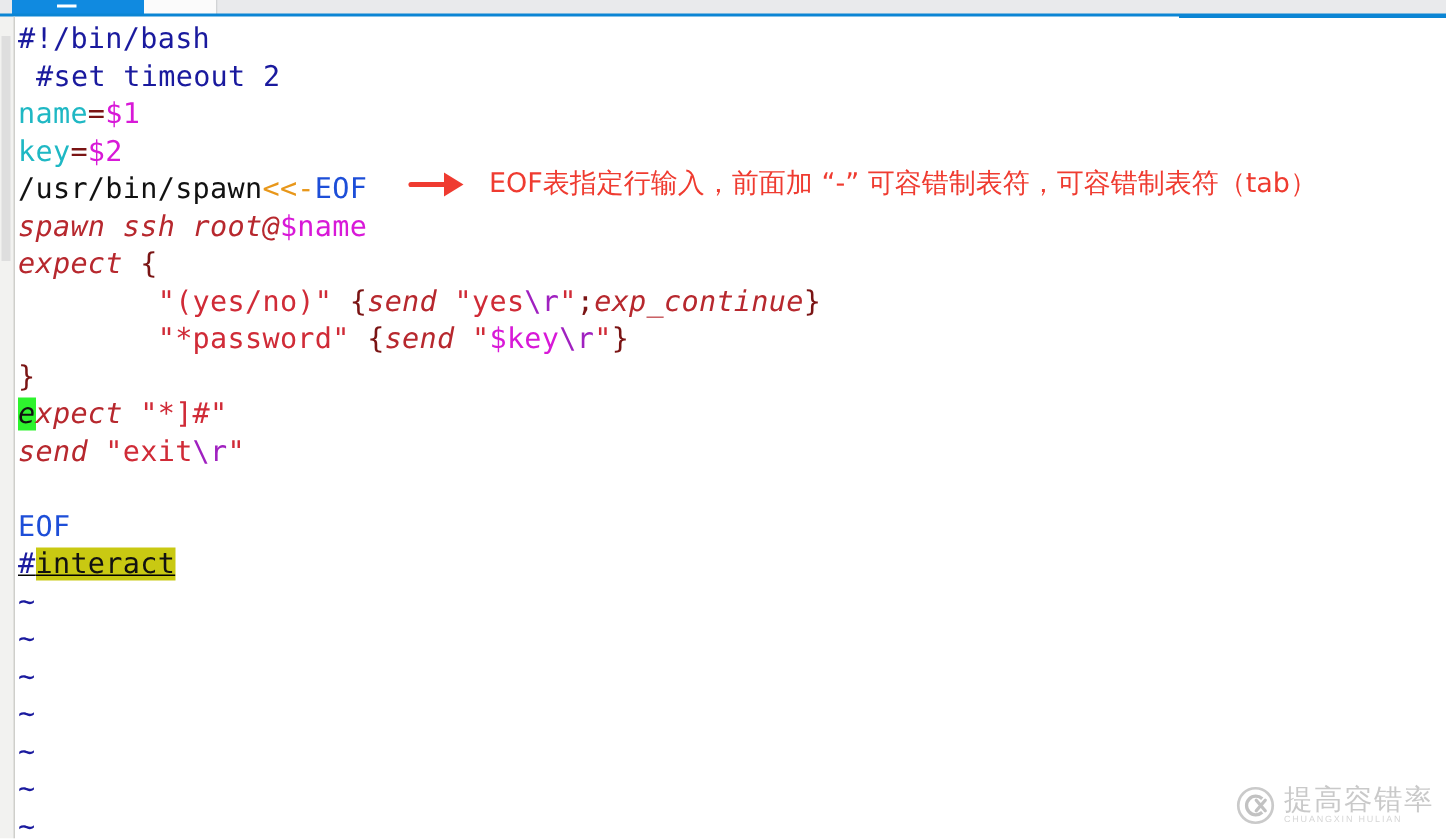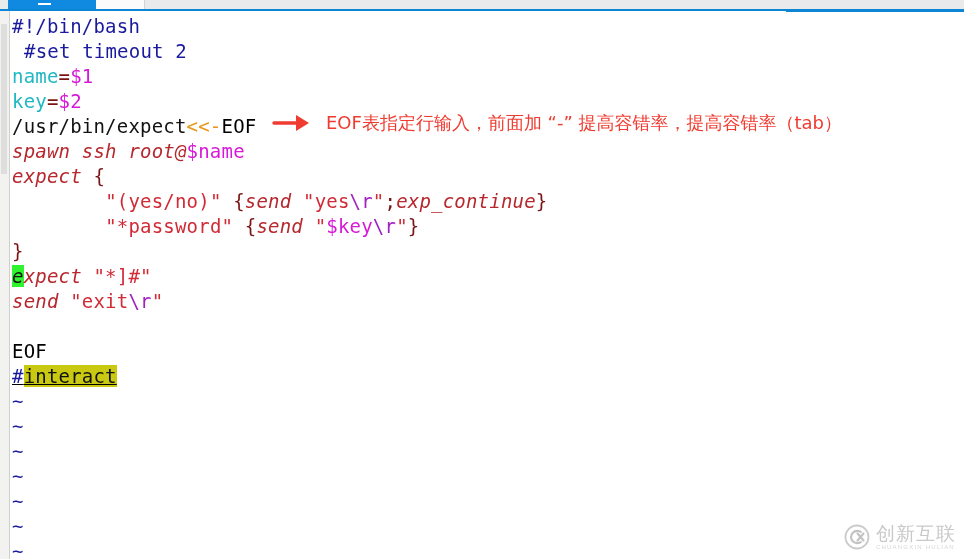--- a/index.html
+++ b/index.html
@@ -79,21 +79,21 @@
     white-space: pre;
     letter-spacing: 0.2px;
   }
   
   .tok-comment   { color: #1a1a9e; }
   .tok-var       { color: #1fb8c4; }
   .tok-op        { color: #7a1414; }
   .tok-dollar    { color: #d819d8; }
   .tok-plain     { color: #111111; }
   .tok-redirect  { color: #e8971a; }
-  .tok-heredoc   { color: #000000; }
+  .tok-heredoc   { color: #1d4ed8; }
   .tok-cmd       { color: #b7282e; font-style: italic; }
   .tok-string    { color: #d02b37; }
   .tok-escape    { color: #a021c0; }
   .tok-brace     { color: #7a1414; }
   .tok-tilde     { color: #1a1a9e; }
 
   .cursor-block {
     background: #2ef32e;
     color: #111111;
   }
@@ -170,21 +170,21 @@
 
 <div id="left-gutter">
   <div id="left-gutter-thumb"></div>
 </div>
 
 <div id="editor">
     <div class="line" style="top: 3px;"><span class="tok-comment">#!/bin/bash</span></div>
     <div class="line" style="top: 28px; margin-left: 12px;"><span class="tok-comment">#set timeout 2</span></div>
     <div class="line" style="top: 53px;"><span class="tok-var">name</span><span class="tok-op">=</span><span class="tok-dollar">$1</span></div>
     <div class="line" style="top: 78px;"><span class="tok-var">key</span><span class="tok-op">=</span><span class="tok-dollar">$2</span></div>
-    <div class="line" style="top: 103px;"><span class="tok-plain">/usr/bin/expect</span><span class="tok-redirect">&lt;&lt;-</span><span class="tok-heredoc">EOF</span></div>
+    <div class="line" style="top: 103px;"><span class="tok-plain">/usr/bin/spawn</span><span class="tok-redirect">&lt;&lt;-</span><span class="tok-heredoc">EOF</span></div>
     <div class="line" style="top: 128px;"><span class="tok-cmd">spawn ssh root@</span><span class="tok-dollar">$name</span></div>
     <div class="line" style="top: 153px;"><span class="tok-cmd">expect </span><span class="tok-brace">{</span></div>
     <div class="line" style="top: 178px;"><span class="tok-plain">        </span><span class="tok-string">"(yes/no)"</span><span class="tok-plain"> </span><span class="tok-brace">{</span><span class="tok-cmd">send </span><span class="tok-string">"yes</span><span class="tok-escape">\r</span><span class="tok-string">"</span><span class="tok-brace">;</span><span class="tok-cmd">exp_continue</span><span class="tok-brace">}</span></div>
     <div class="line" style="top: 203px;"><span class="tok-plain">        </span><span class="tok-string">"*password"</span><span class="tok-plain"> </span><span class="tok-brace">{</span><span class="tok-cmd">send </span><span class="tok-string">"</span><span class="tok-dollar">$key</span><span class="tok-escape">\r</span><span class="tok-string">"</span><span class="tok-brace">}</span></div>
     <div class="line" style="top: 228px;"><span class="tok-brace">}</span></div>
     <div class="line" style="top: 253px;"><span class="tok-cmd cursor-block">e</span><span class="tok-cmd">xpect </span><span class="tok-string">"*]#"</span></div>
     <div class="line" style="top: 278px;"><span class="tok-cmd">send </span><span class="tok-string">"exit</span><span class="tok-escape">\r</span><span class="tok-string">"</span></div>
     <div class="line" style="top: 328px;"><span class="tok-heredoc">EOF</span></div>
     <div class="line" style="top: 353px; text-decoration: underline;"><span class="tok-comment">#</span><span class="tok-comment search-hl">interact</span></div>
     <div class="line" style="top: 378px;"><span class="tok-tilde">~</span></div>
@@ -196,28 +196,28 @@
     <div class="line" style="top: 528px;"><span class="tok-tilde">~</span></div>
   </div>
 
 <div id="annotation">
   <span id="annotation-arrow">
     <svg width="40" height="28" viewBox="0 0 40 28">
       <path d="M2 14 L27 14" stroke="#ef3b30" stroke-width="3.4" stroke-linecap="round"></path>
       <path d="M24 6 L37 14 L24 22 Z" fill="#ef3b30"></path>
     </svg>
   </span>
-  <span id="annotation-text">EOF表指定行输入，前面加 “-” 提高容错率，提高容错率（tab）</span>
+  <span id="annotation-text">EOF表指定行输入，前面加 “-” 可容错制表符，可容错制表符（tab）</span>
 </div>
 
 <div id="watermark">
   <span id="watermark-logo">
     <svg width="28" height="28" viewBox="0 0 28 28">
       <circle cx="14" cy="14" r="11.5" fill="none" stroke="#ababab" stroke-width="1.8"></circle>
       <path d="M18.5 9.5 A6.2 6.2 0 1 0 18.5 18.5" fill="none" stroke="#9e9e9e" stroke-width="2.2"></path>
       <path d="M14.5 10.5 L20.5 17.5 M20.5 10.5 L14.5 17.5" stroke="#9e9e9e" stroke-width="2.2" stroke-linecap="round"></path>
     </svg>
   </span>
   <span id="watermark-textwrap">
-    <span id="watermark-cn">创新互联</span>
+    <span id="watermark-cn">提高容错率</span>
     <span id="watermark-en">CHUANGXIN HULIAN</span>
   </span>
 </div>
 
 </body></html>

